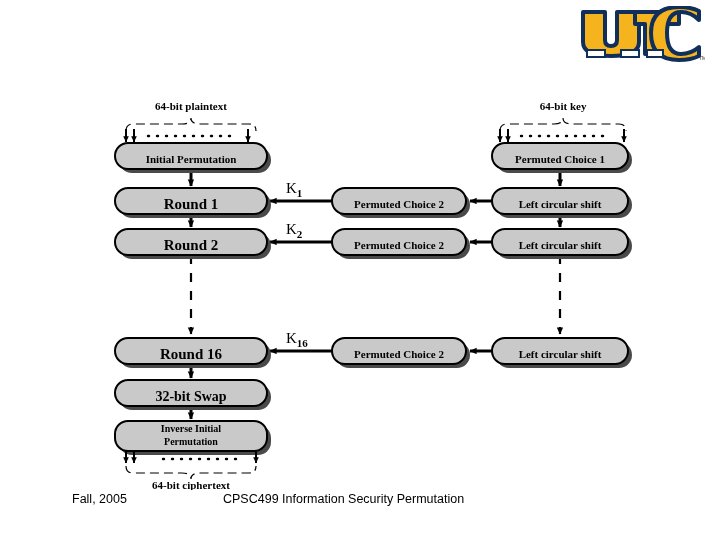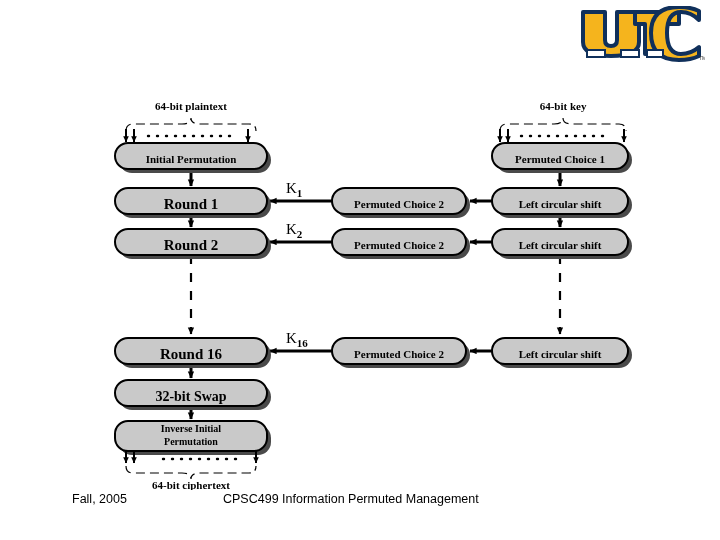--- a/index.html
+++ b/index.html
@@ -226,16 +226,16 @@
         <line x1="134" y1="451" x2="134" y2="463" stroke="#000" stroke-width="2" marker-end="url(#arwsm)"></line>
         <line x1="256" y1="451" x2="256" y2="463" stroke="#000" stroke-width="2" marker-end="url(#arwsm)"></line>
         <path d="M126 466 Q126 473 133 473 L182 473 Q191 473 191 479 Q191 473 200 473 L249 473 Q256 473 256 466" fill="none" stroke="#000" stroke-width="1.2" stroke-dasharray="9 5"></path>
         <text x="191" y="489" text-anchor="middle" font-family="'Liberation Serif', serif" font-size="11" font-weight="bold" fill="#000">64-bit ciphertext</text>
       </g>
     </svg>
   </div>
 
   <div id="footer">
     <div class="foot-txt" id="foot-left">Fall, 2005</div>
-    <div class="foot-txt" id="foot-center">CPSC499 Information Permuted Management</div>
+    <div class="foot-txt" id="foot-center">CPSC499 Information Security Permutation</div>
   </div>
 
 </div>
 
 </body></html>

